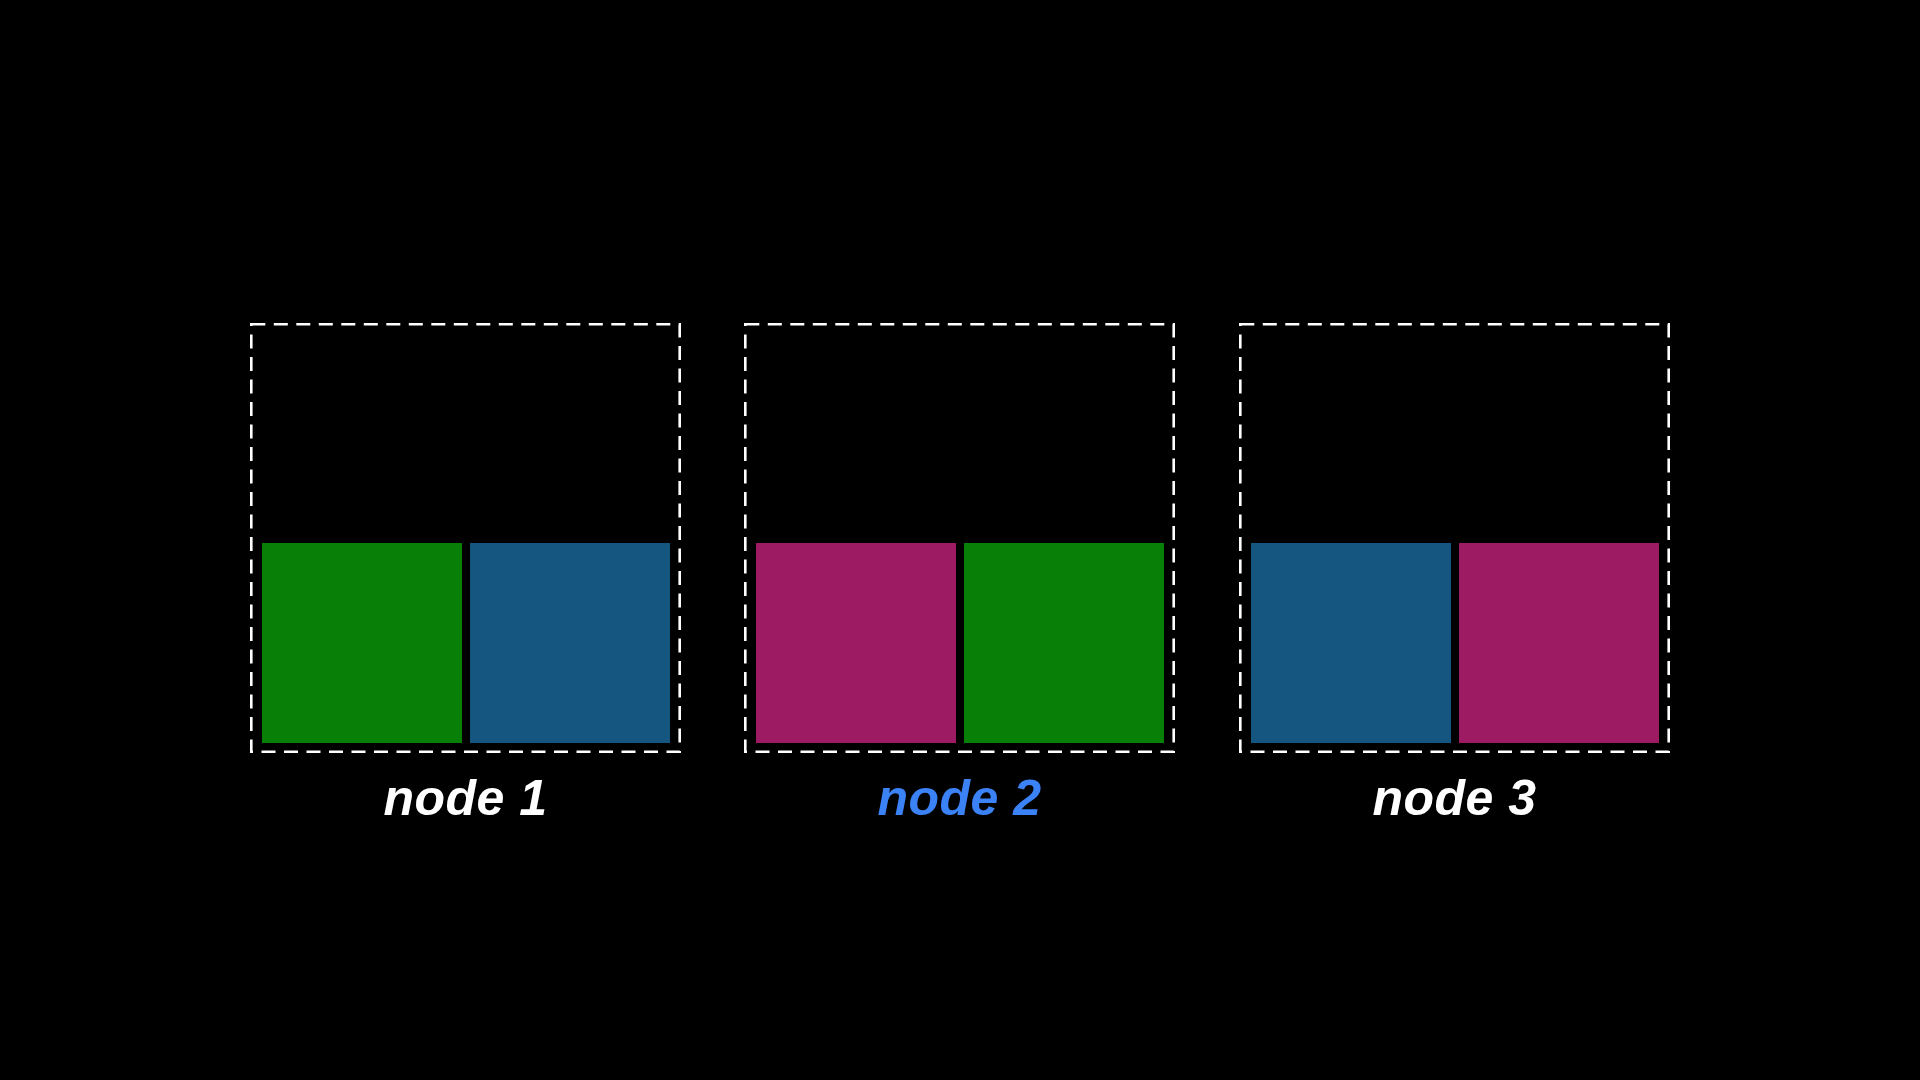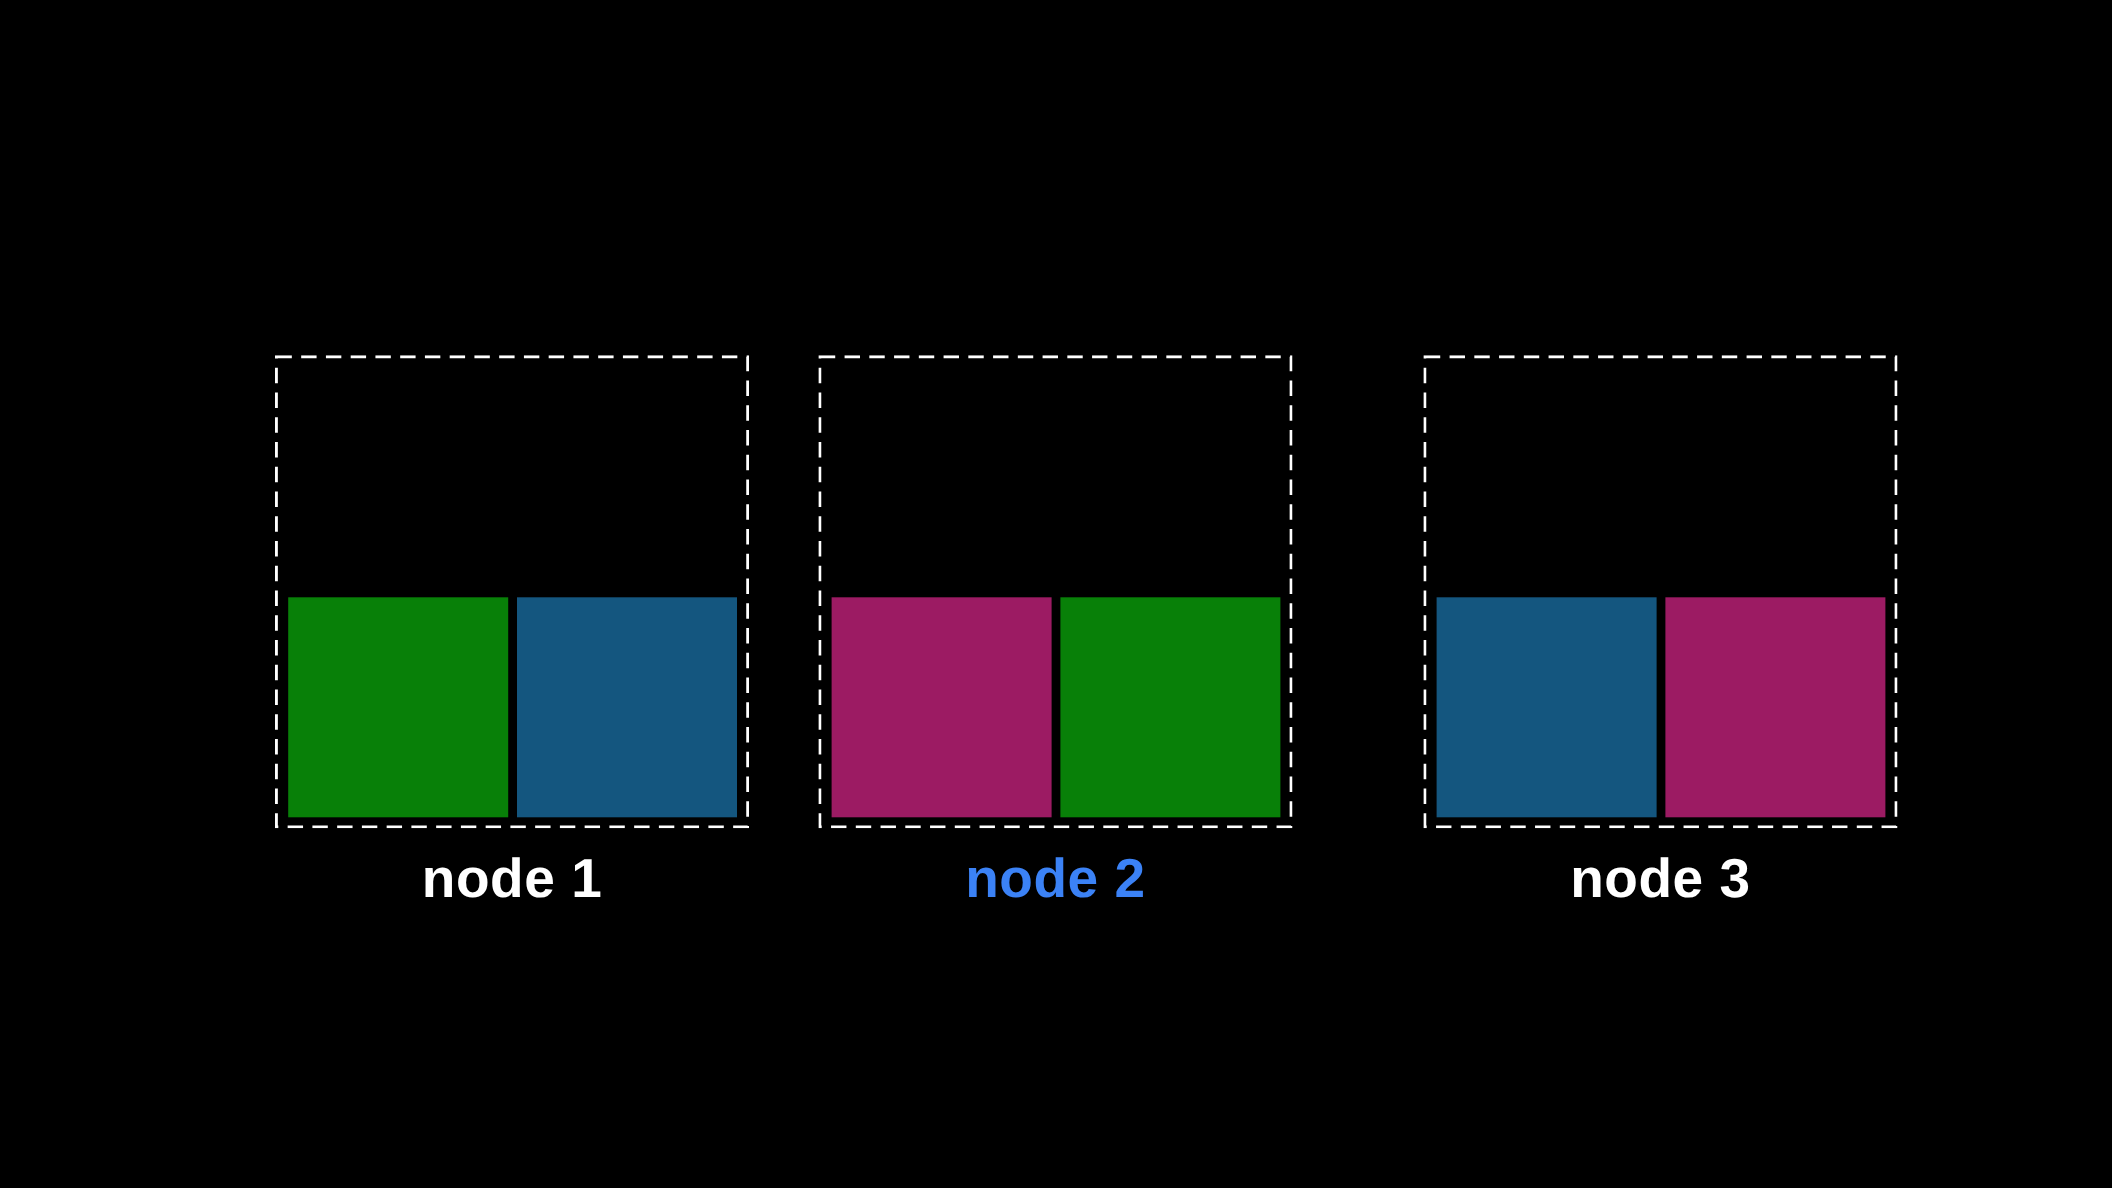--- a/index.html
+++ b/index.html
@@ -3,29 +3,29 @@
 <meta charset="utf-8">
 <style>
   html,body{margin:0;padding:0;background:#000;}
   .stage{
     position:relative;width:1920px;height:1080px;overflow:hidden;
     font-family:"Liberation Sans",sans-serif;
   }
   .node{position:absolute;top:323px;width:431px;height:560px;}
   .node-1{left:250px;}
   .node-2{left:744px;}
-  .node-3{left:1294px;}
+  .node-3{left:1239px;}
   .boundary{position:absolute;left:0;top:0;display:block;}
   .slot{position:absolute;top:220px;width:200px;height:200px;}
   .slot-a{left:12px;}
   .slot-b{left:220px;}
   .node-label{
     position:absolute;top:450px;left:0;width:431px;
     text-align:center;font-size:50px;font-weight:700;line-height:1;
-    letter-spacing:0.5px;white-space:nowrap;
+    letter-spacing:0.5px;white-space:nowrap;font-style:italic;
   }
 </style>
 </head>
 <body>
 
 <div class="stage" style="background-color: rgb(0, 0, 0);">
 
   <div class="node node-1">
     <svg class="boundary" width="431" height="430" viewBox="0 0 431 430">
       <rect x="1.3" y="1.3" width="428.4" height="427.4" fill="none" stroke-width="2.6" stroke-dasharray="14 8.5" stroke="#ffffff"></rect>

